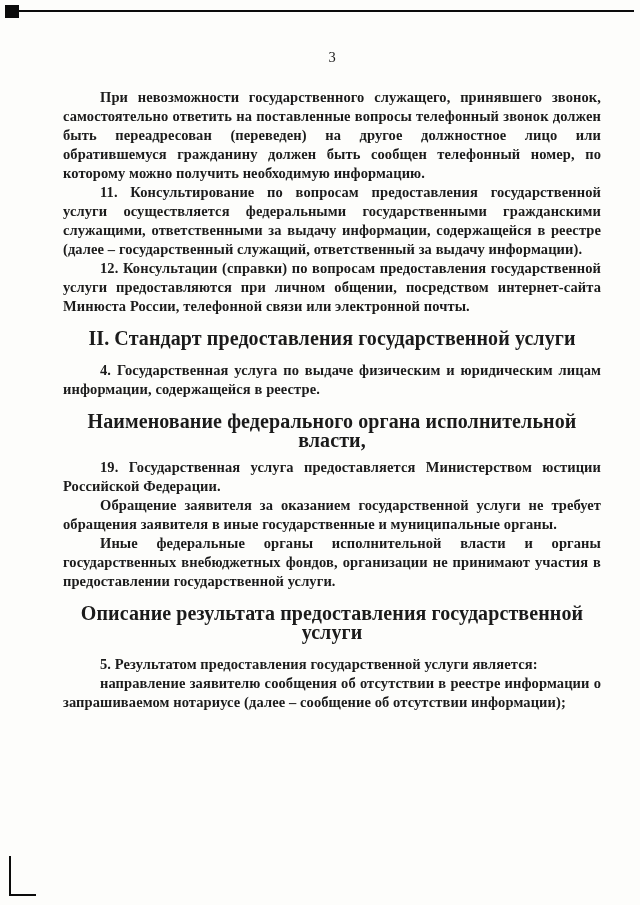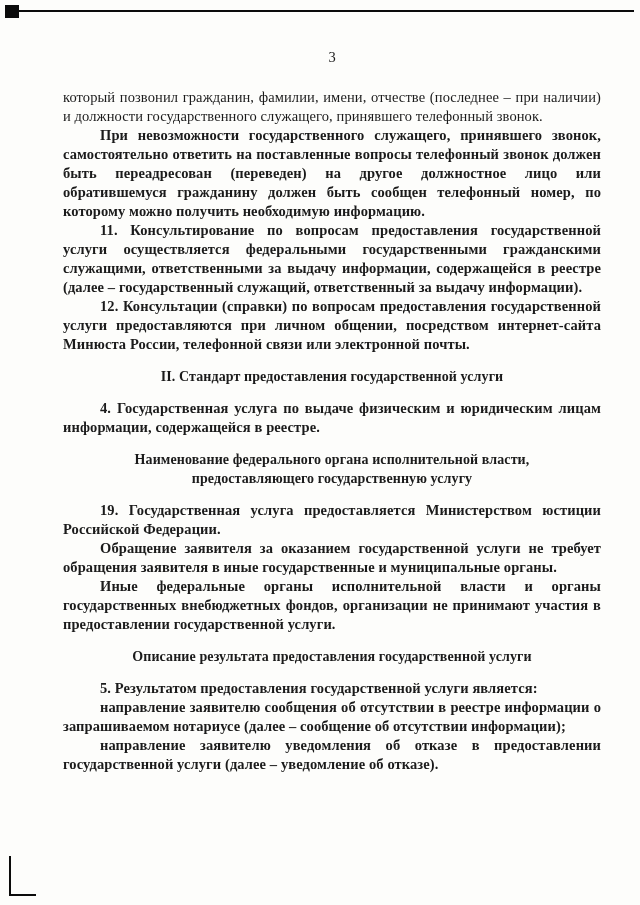--- a/index.html
+++ b/index.html
@@ -67,59 +67,56 @@
     line-height: 19px;
     text-align: justify;
     letter-spacing: 0.1px;
   }
   .para.indent {
     text-indent: 37px;
     font-weight: bold;
   }
   .heading {
     margin: 13px 0;
-    font-size: 14px;
+    font-size: 20px;
     line-height: 19px;
     font-weight: bold;
     text-align: center;
     letter-spacing: 0.1px;
   }
-  .heading.line1 { margin-bottom: 0; }
+  .heading.line1 { margin-bottom: 8px; }
   .heading.line2 { margin-top: 0; }
 </style>
 </head>
 <body>
 
 <div class="page">
 
   <div class="frame-top-line"></div>
   <div class="frame-corner-tl"></div>
   <div class="frame-corner-bl-v"></div>
   <div class="frame-corner-bl-h"></div>
 
   <div class="content">
 
     <div class="page-num">3</div>
 
-    <p class="para">который позвонил гражданин, фамилии, имени, отчестве (последнее – при наличии) и должности государственного служащего, принявшего телефонный звонок.</p>
     <p class="para indent">При невозможности государственного служащего, принявшего звонок, самостоятельно ответить на поставленные вопросы телефонный звонок должен быть переадресован (переведен) на другое должностное лицо или обратившемуся гражданину должен быть сообщен телефонный номер, по которому можно получить необходимую информацию.</p>
     <p class="para indent">11. Консультирование по вопросам предоставления государственной услуги осуществляется федеральными государственными гражданскими служащими, ответственными за выдачу информации, содержащейся в реестре (далее – государственный служащий, ответственный за выдачу информации).</p>
     <p class="para indent">12. Консультации (справки) по вопросам предоставления государственной услуги предоставляются при личном общении, посредством интернет-сайта Минюста России, телефонной связи или электронной почты.</p>
 
     <p class="heading">II. Стандарт предоставления государственной услуги</p>
 
     <p class="para indent">4. Государственная услуга по выдаче физическим и юридическим лицам информации, содержащейся в реестре.</p>
 
     <p class="heading line1">Наименование федерального органа исполнительной власти,</p>
-    <p class="heading line2">предоставляющего государственную услугу</p>
 
     <p class="para indent">19. Государственная услуга предоставляется Министерством юстиции Российской Федерации.</p>
     <p class="para indent">Обращение заявителя за оказанием государственной услуги не требует обращения заявителя в иные государственные и муниципальные органы.</p>
     <p class="para indent">Иные федеральные органы исполнительной власти и органы государственных внебюджетных фондов, организации не принимают участия в предоставлении государственной услуги.</p>
 
     <p class="heading">Описание результата предоставления государственной услуги</p>
 
     <p class="para indent">5. Результатом предоставления государственной услуги является:</p>
     <p class="para indent">направление заявителю сообщения об отсутствии в реестре информации о запрашиваемом нотариусе (далее – сообщение об отсутствии информации);</p>
-    <p class="para indent">направление заявителю уведомления об отказе в предоставлении государственной услуги (далее – уведомление об отказе).</p>
 
   </div>
 </div>
 
 </body></html>

